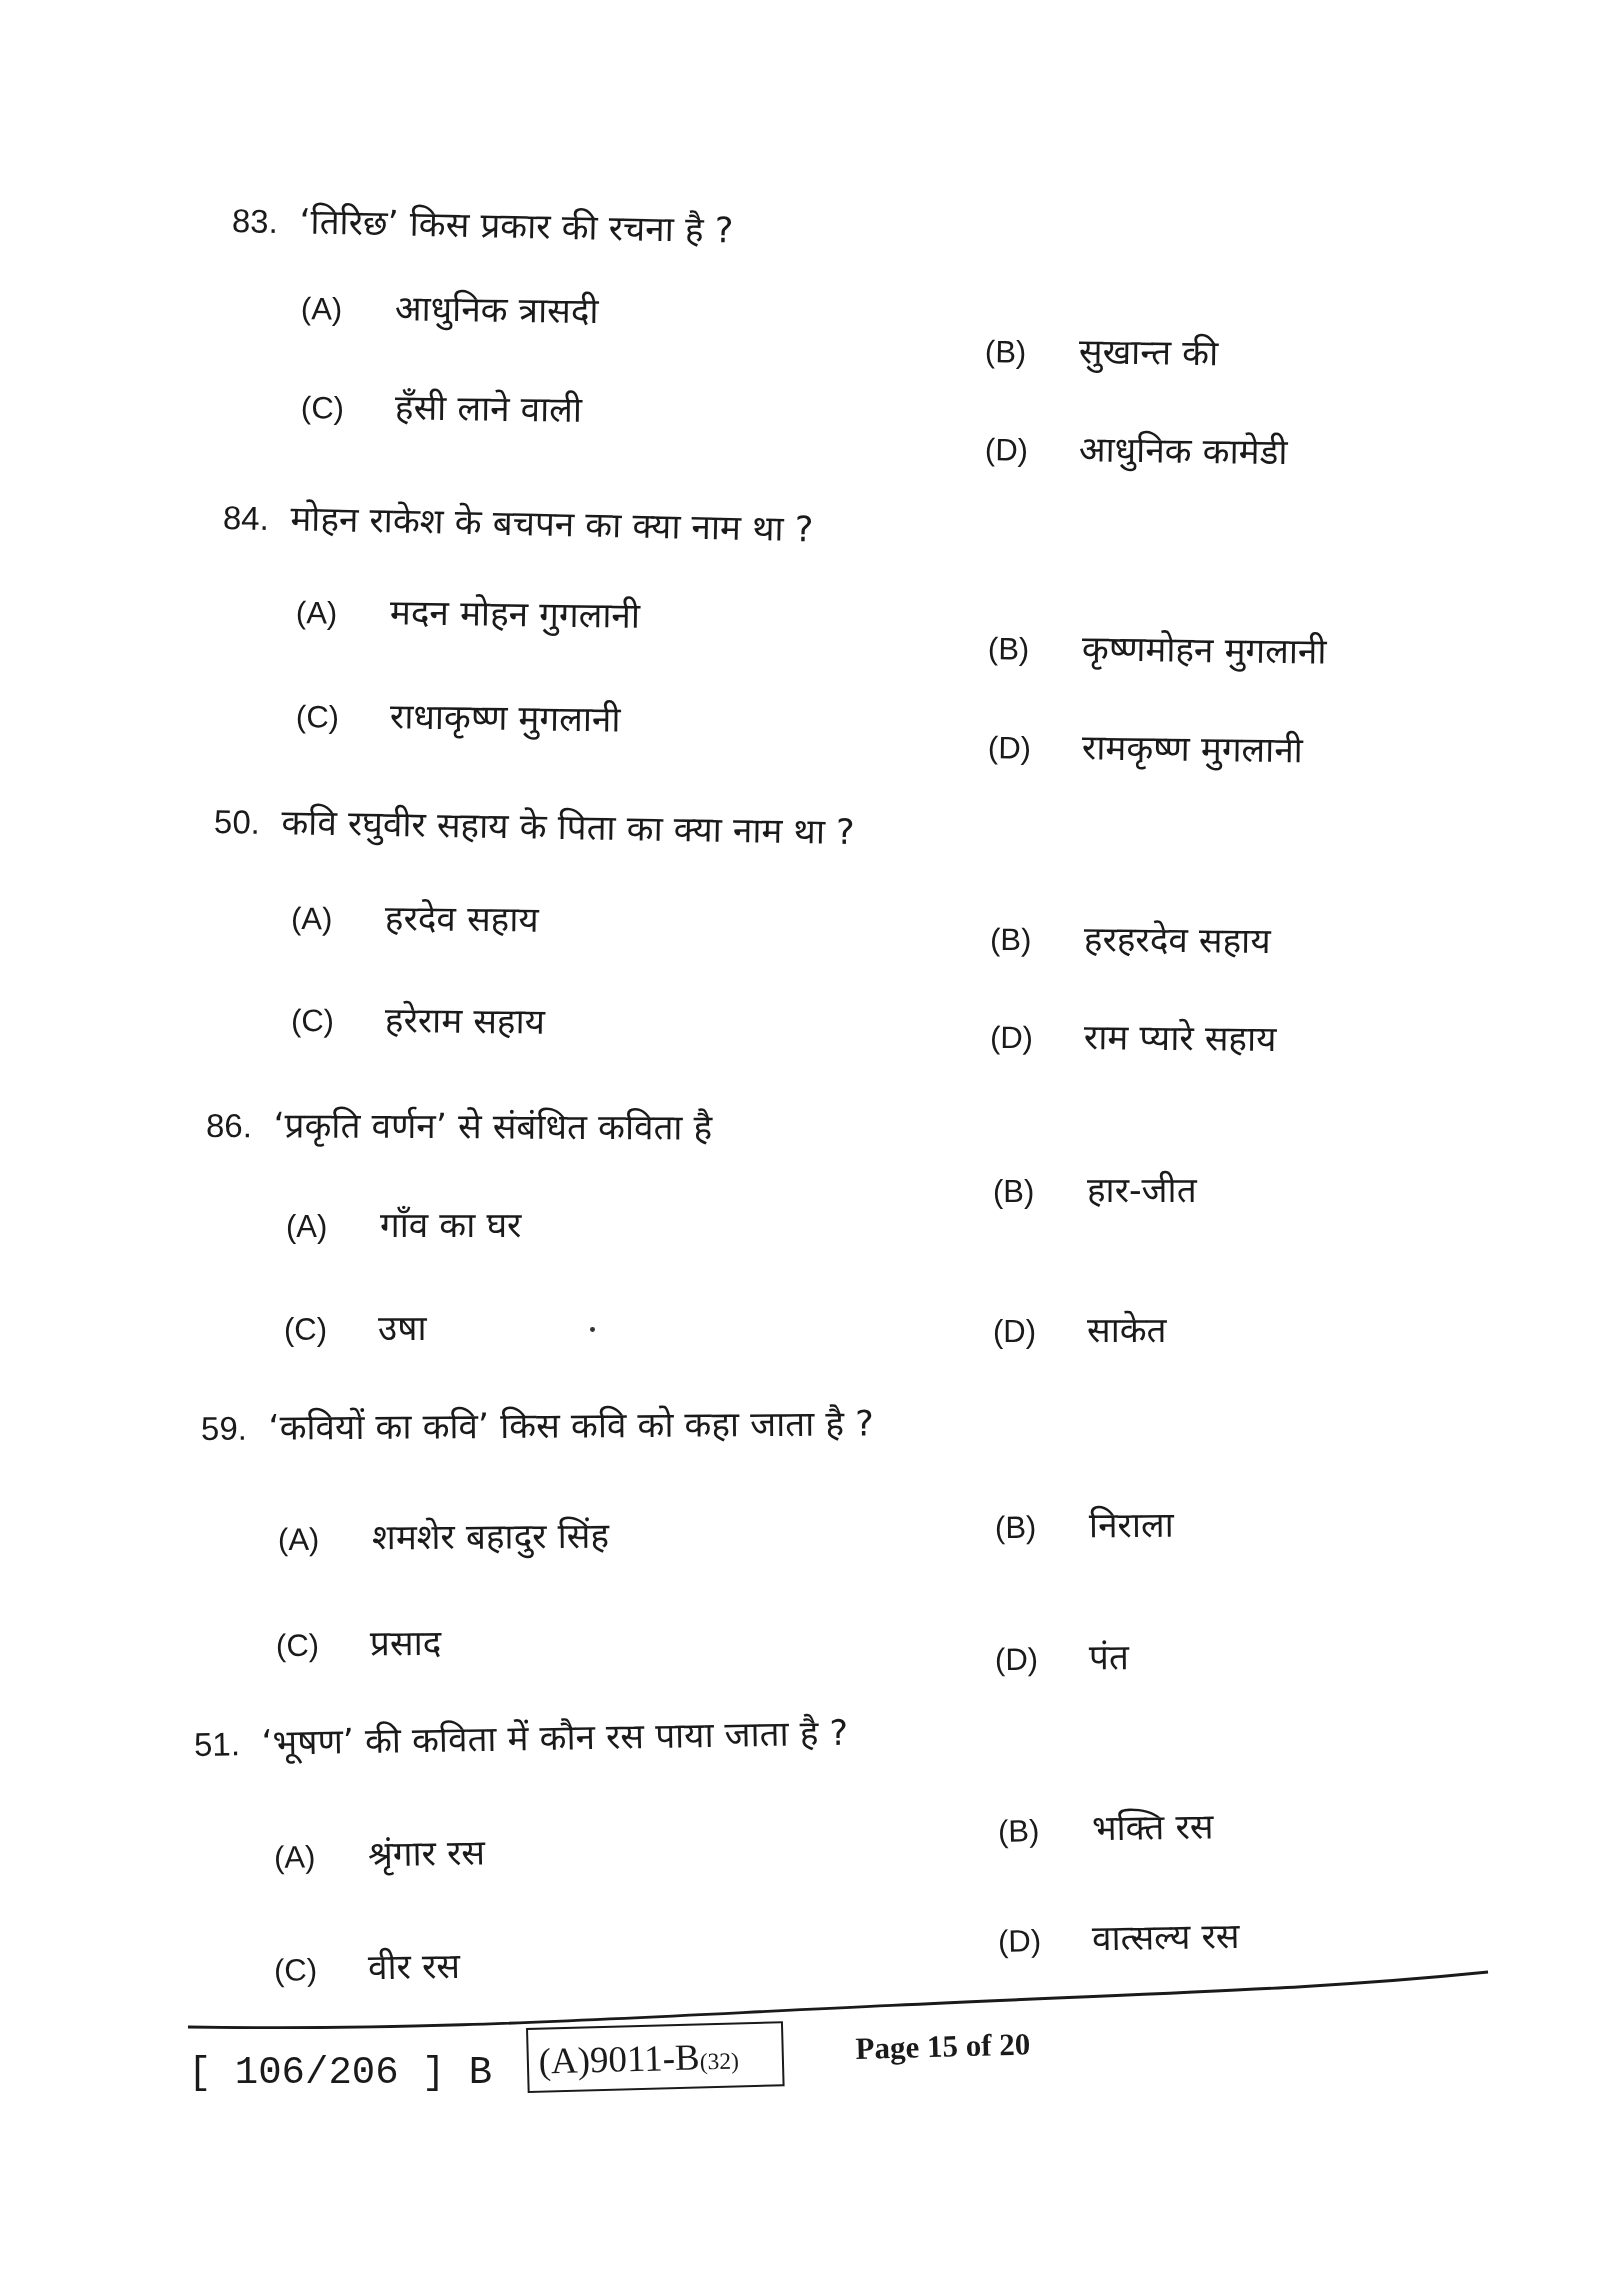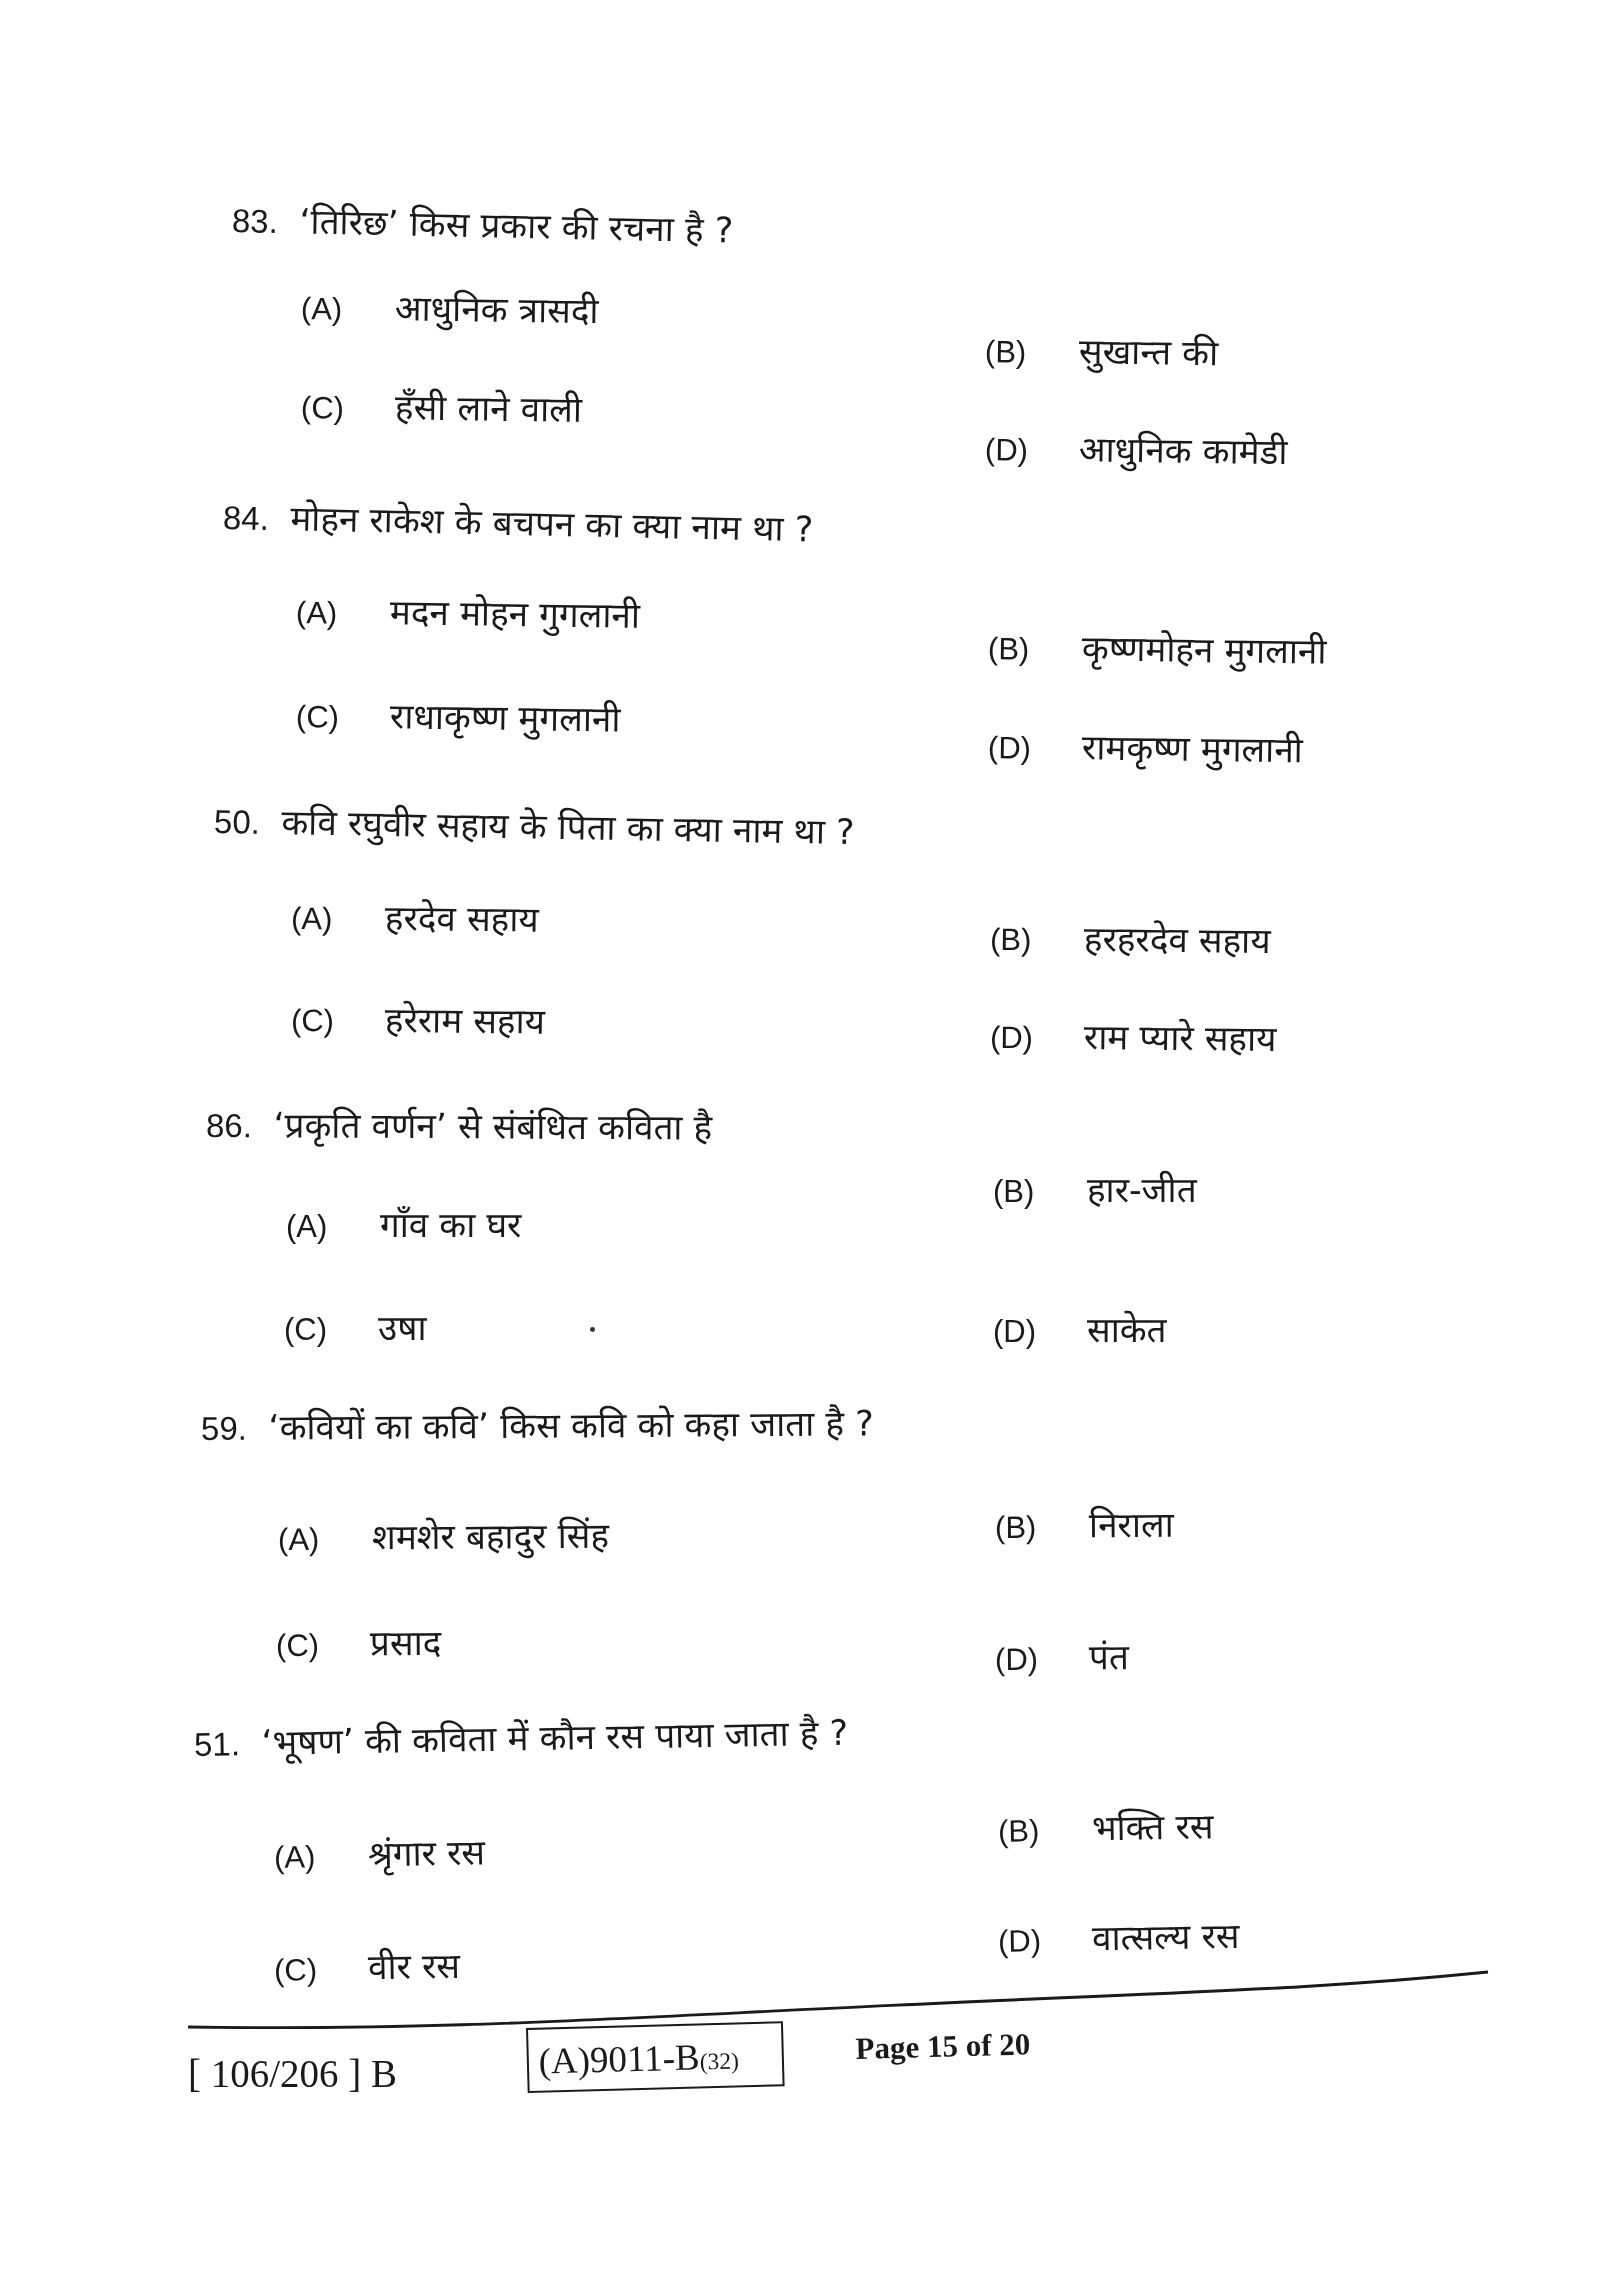--- a/index.html
+++ b/index.html
@@ -77,21 +77,21 @@
     }
     .footer {
       position: absolute;
       left: 0; top: 0;
       width: 1621px;
     }
     .footer-code {
       position: absolute;
       left: 188px;
       top: 2051px;
-      font-family: Liberation Serif, serif;
+      font-family: Liberation Mono, monospace;
       font-size: 39px;
       white-space: nowrap;
     }
     .footer-box {
       position: absolute;
       left: 526px;
       top: 2028px;
       width: 257px;
       height: 65px;
       border: 2.9px solid #1a1a1a;

